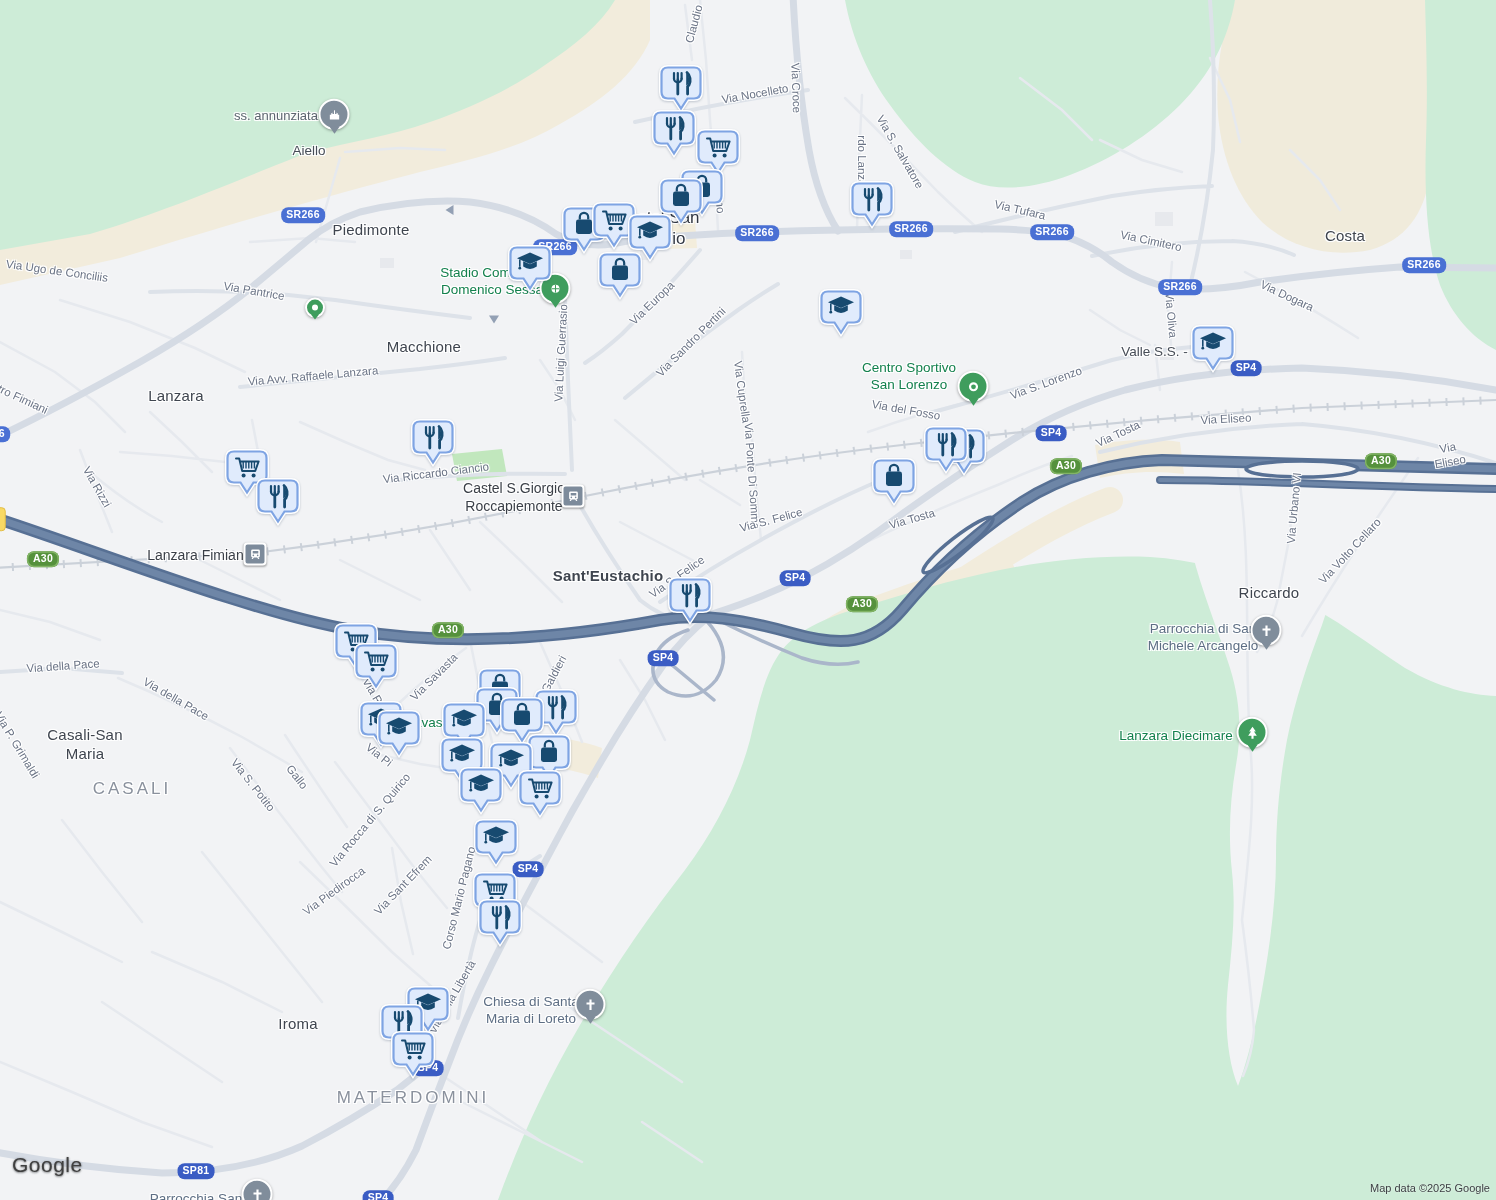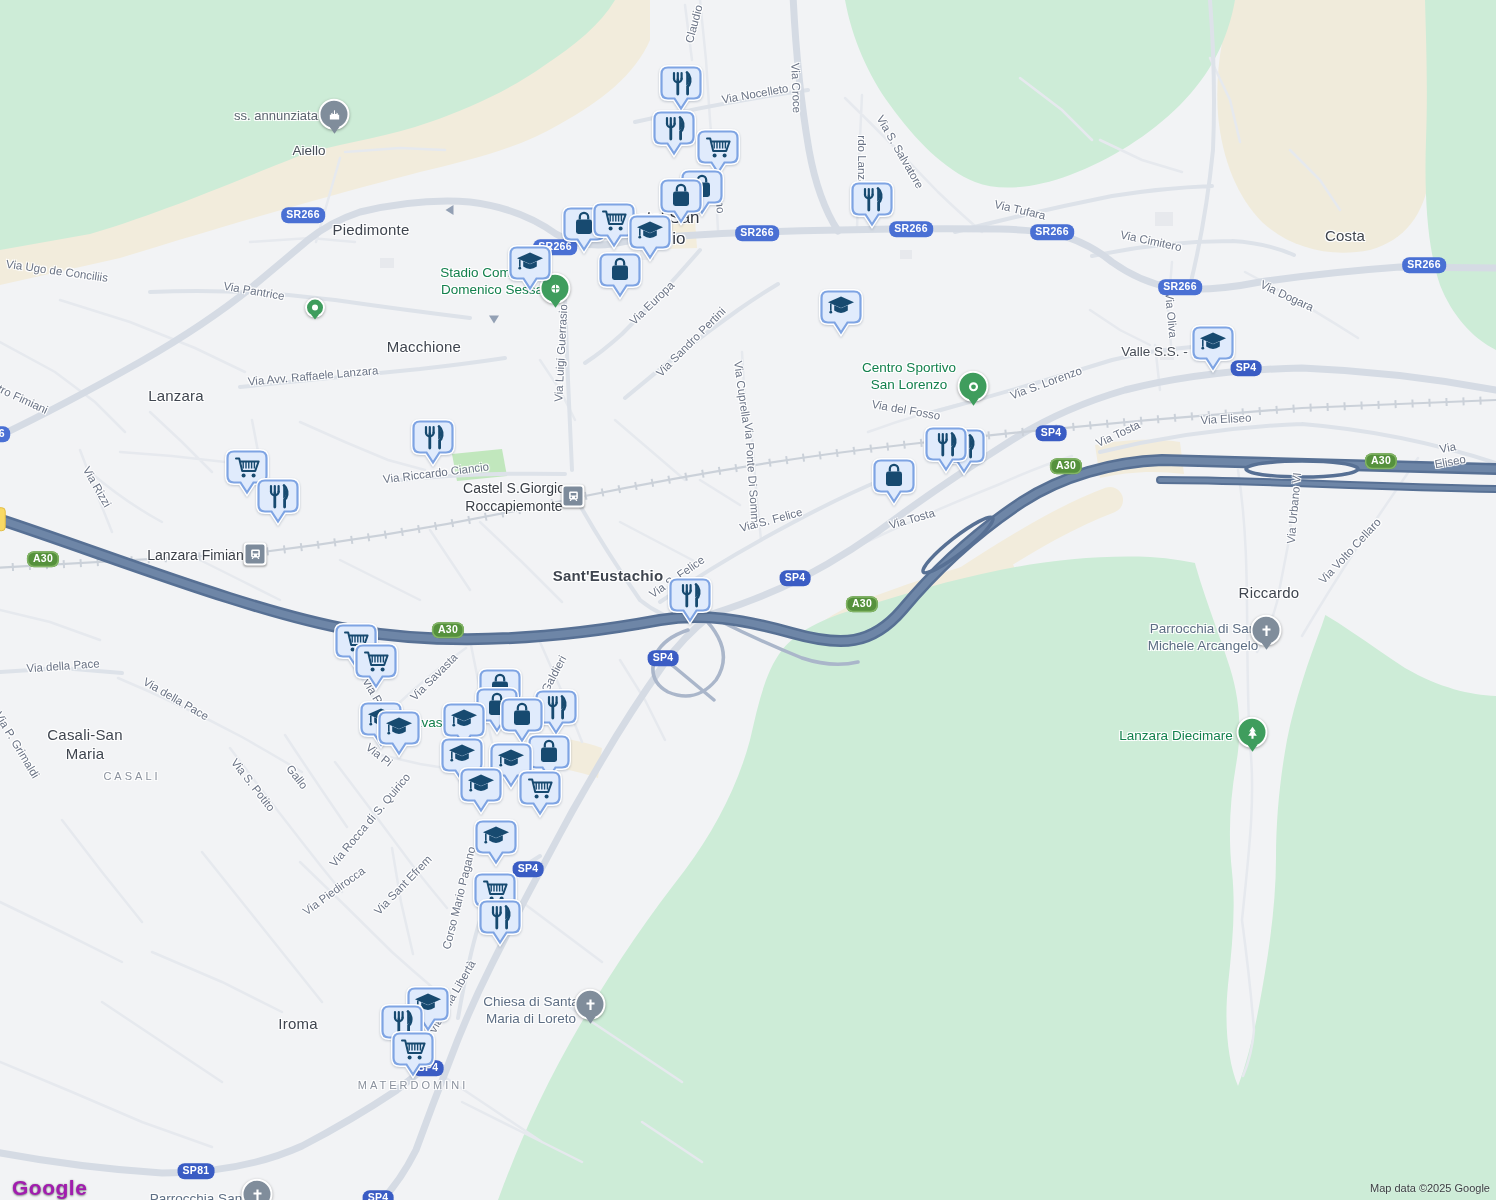--- a/index.html
+++ b/index.html
@@ -5,21 +5,21 @@
   html,body{margin:0;padding:0;background:#e9ebee;}
   #map{position:relative;width:1496px;height:1200px;overflow:hidden;background:#f2f3f5;
        font-family:"Liberation Sans",sans-serif;}
   #base{position:absolute;left:0;top:0;z-index:1;}
   .lbl{position:absolute;z-index:10;transform:translate(-50%,-50%);white-space:pre-line;text-align:center;
        color:#6b7486;font-size:11.5px;line-height:1.25;pointer-events:none;
        text-shadow:-1px -1px 0 #fff,1px -1px 0 #fff,-1px 1px 0 #fff,1px 1px 0 #fff,0 0 3px #fff;}
   .town{font-size:15px;font-weight:500;color:#3f454f;letter-spacing:.2px;}
   .town-sm{font-size:13.5px;font-weight:500;color:#474d57;}
   .town-big{font-size:17px;font-weight:500;color:#333944;}
-  .locality{font-size:11px;font-weight:500;color:#8a919d;letter-spacing:3px;}
+  .locality{font-size:17px;font-weight:500;color:#8a919d;letter-spacing:3px;margin-top:12px;}
   .station-lbl{font-size:14px;font-weight:500;color:#3a3f47;}
   .poi-green{font-size:13.5px;font-weight:500;color:#13804d;}
   .poi-church{font-size:13.5px;font-weight:500;color:#5d6e84;}
   .poi-gray{font-size:13px;font-weight:500;color:#5d6670;}
   .badge{position:absolute;z-index:12;transform:translate(-50%,-50%);font-weight:bold;font-size:10.5px;
          color:#fff;padding:2px 5px;border-radius:7px;letter-spacing:.3px;white-space:pre-line;text-align:center;line-height:1.1;}
   .b-sr{background:#4a70d4;}
   .b-sp{background:#3a5cc4;}
   .b-a30{background:#55913c;border-radius:7px;box-shadow:inset 0 0 0 1.5px #82b465;padding:2px 6px;}
   .b-exit{background:#f8d964;color:#5b5330;font-size:8px;border-radius:4px;border:1px solid #e3bd45;padding:2px 4px;}
@@ -36,21 +36,21 @@
   .ck-green{--c:#3f9d5d;background:#3f9d5d;}
   .ck-small{width:16px;height:16px;}
   .ck-small::after{border-width:4px;border-top-width:5px;}
   .station-ic{position:absolute;z-index:14;width:19px;height:19px;border-radius:4px;background:#7d8b9b;
          border:2px solid #fff;box-shadow:0 1px 2px rgba(0,0,0,.3);transform:translate(-50%,-50%);
          display:flex;align-items:center;justify-content:center;}
   .station-ic svg{width:14px;height:14px;}
   .arrow{position:absolute;z-index:11;width:0;height:0;transform:translate(-50%,-50%);}
   .arrow-left{border:5px solid transparent;border-right:8px solid #93a0b4;}
   .arrow-down{border:5px solid transparent;border-top:8px solid #93a0b4;}
-  .glogo{position:absolute;left:12px;bottom:0;z-index:30;font-weight:700;font-size:21px;color:#a21caf;
+  .glogo{position:absolute;left:12px;bottom:23px;z-index:30;font-weight:400;font-size:21px;color:#404040;
          letter-spacing:.5px;text-shadow:0 1px 2px rgba(60,64,67,.55),0 0 2px rgba(60,64,67,.3);}
   .attr{position:absolute;right:6px;bottom:6px;z-index:30;font-size:11px;color:#3c4043;
         text-shadow:0 0 2px rgba(255,255,255,.8);}
 </style>
 </head>
 <body>
 
 <div id="map">
 
   <svg id="base" width="1496" height="1200" viewBox="0 0 1496 1200">

